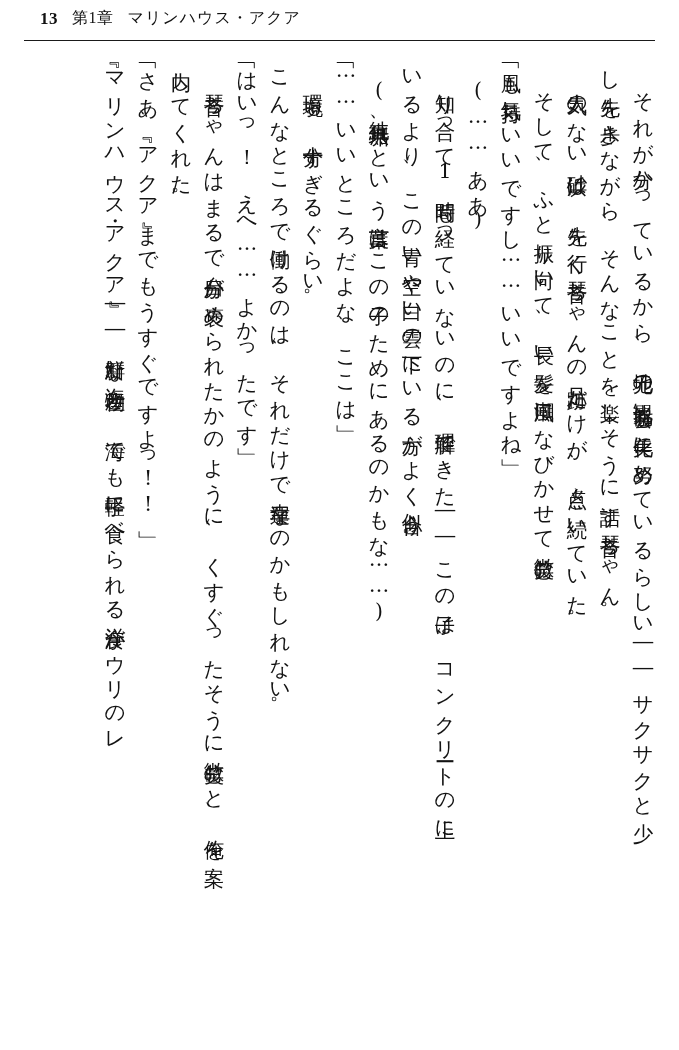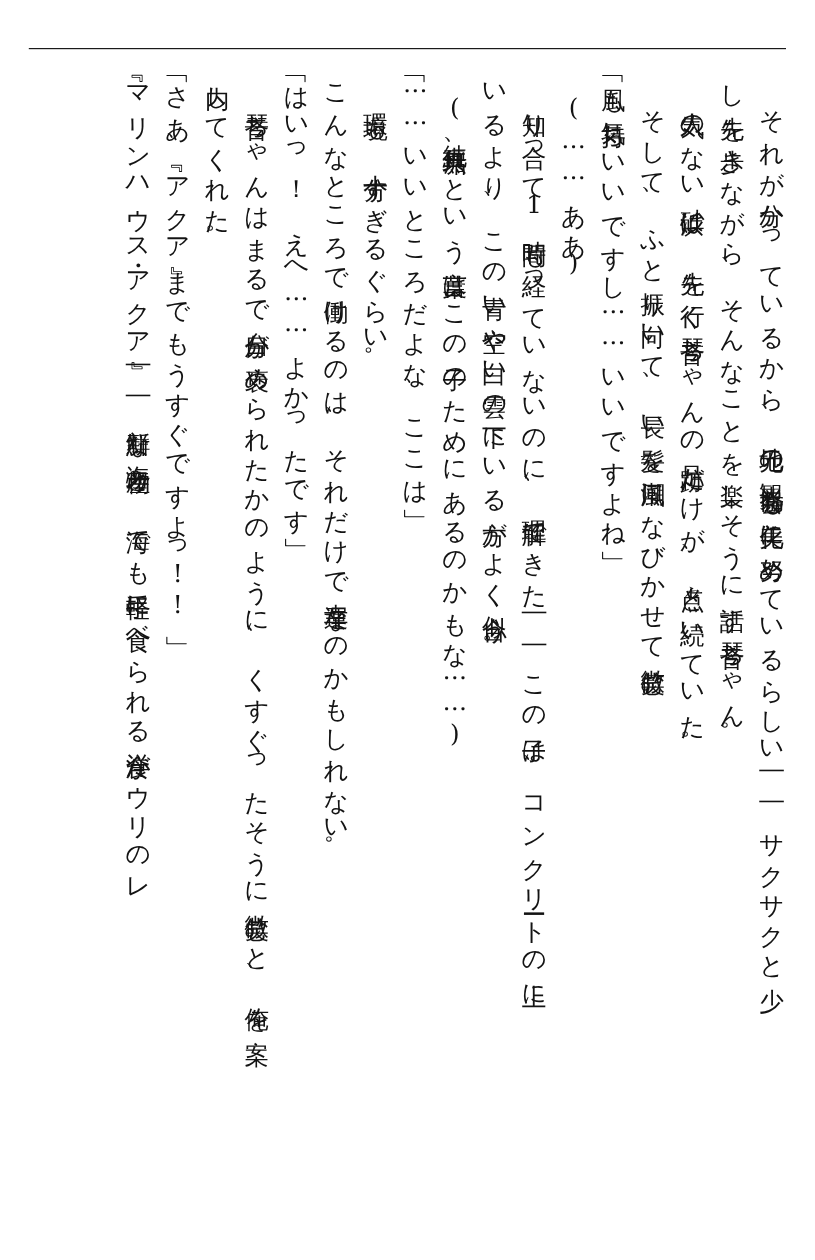--- a/index.html
+++ b/index.html
@@ -88,20 +88,25 @@
   .vline.indent {
     padding-top: 22px;
     box-sizing: border-box;
   }
 </style>
 </head>
 <body>
 
 <div class="page">
 
+  <div class="header">
+    <span class="page-number">13</span>
+    <span class="chapter-label">第1章</span>
+    <span class="chapter-title">マリンハウス・アクア</span>
+  </div>
   <div class="rule"></div>
 
   <div class="body-area">
     <div class="vline indent">それが分かっているから、地元の観光協会も美化に努めているらしい――サクサクと少</div>
     <div class="vline">し先を歩きながら、そんなことを楽しそうに話す琴音ちゃん。</div>
     <div class="vline indent">人気のない砂浜は、先を行く琴音ちゃんの足跡だけが、点々と続いていた。</div>
     <div class="vline indent">そして、ふと振り向いて、長い髪を潮風になびかせて微笑む。</div>
     <div class="vline">「風も気持ちいいですし……いいですよね」</div>
     <div class="vline indent">(……ああ)</div>
     <div class="vline indent">知り合って1時間も経っていないのに、理解できた――この子は、コンクリートの上に</div>

